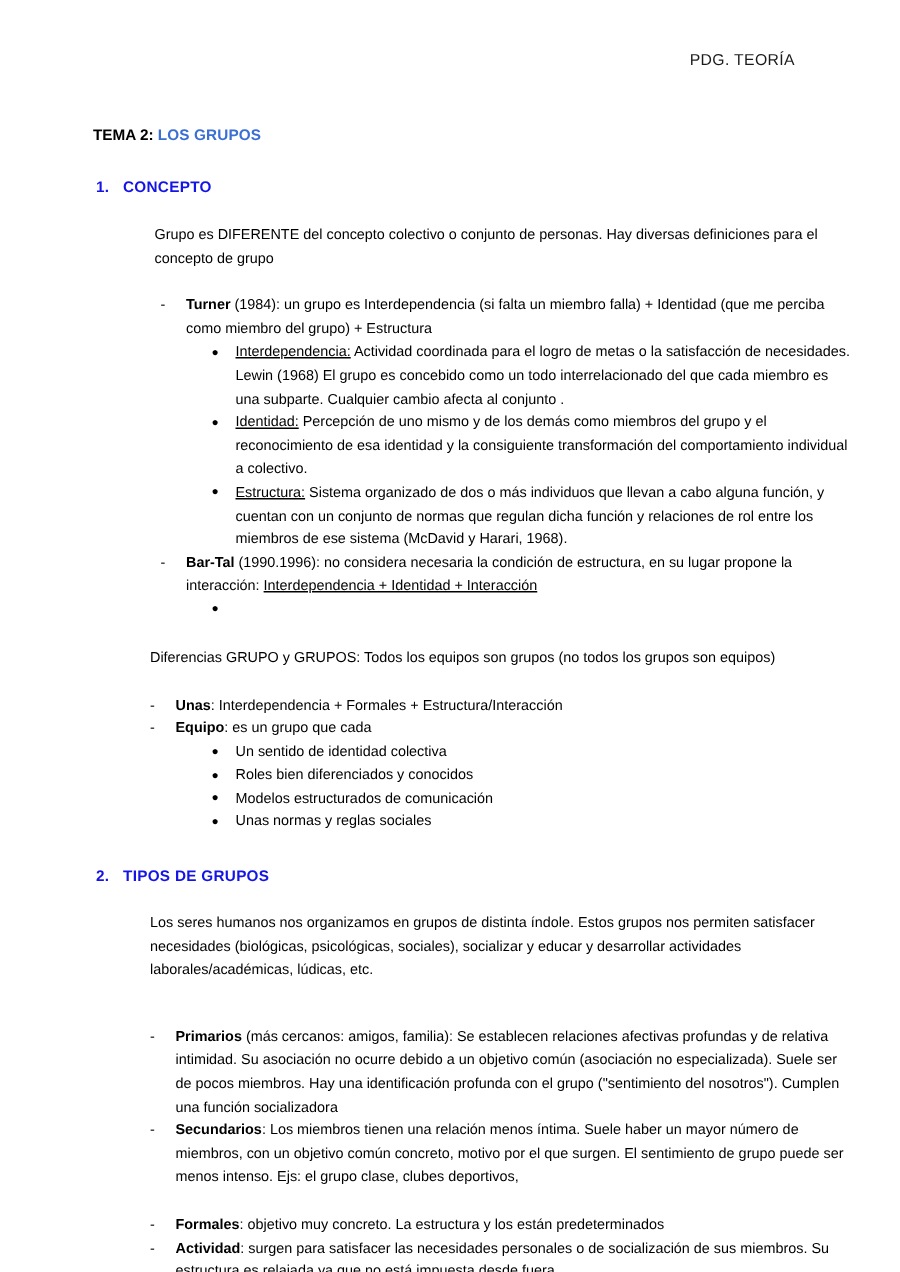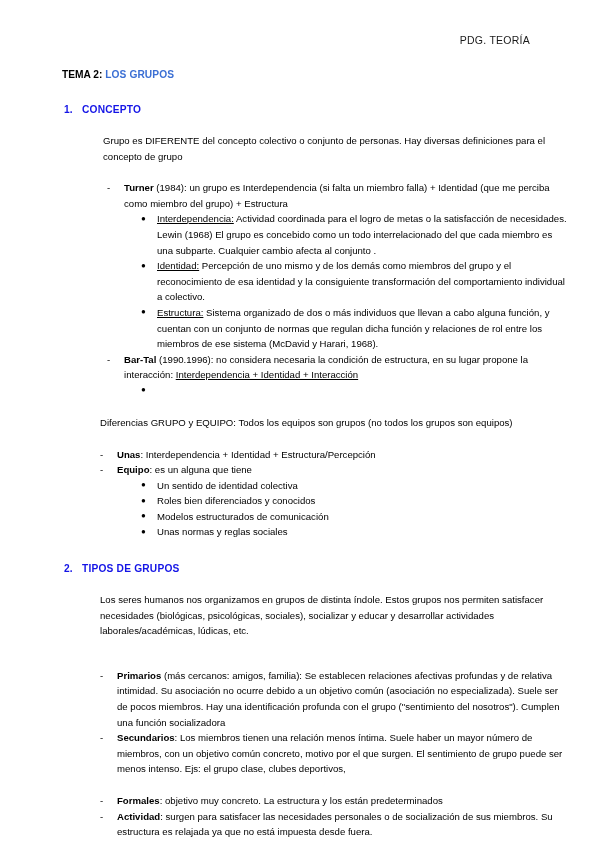--- a/index.html
+++ b/index.html
@@ -49,21 +49,21 @@
   
   .block-title {
     font-weight: bold;
     font-size: 10.2px;
     color: #1414e6;
     letter-spacing: 0.15px;
     margin: 0 0 19px 0;
     line-height: 13px;
   }
   .tema-line {
-    margin: 0 0 22px 0;
+    margin: 16px 0 22px 0;
     line-height: 13px;
     font-size: 10.2px;
   }
   .tema-label {
     font-weight: bold;
     color: #000000;
   }
   .tema-value {
     font-weight: bold;
     color: #3b6fd4;
@@ -205,30 +205,30 @@
         <ul class="bullet-list">
           <li>
             <span class="bullet-marker">●</span>
           </li>
         </ul>
 
       </ul>
 
       <div class="spacer-md"></div>
 
-      <p class="para tight">Diferencias GRUPO y EQUIPO: Todos los equipos son grupos (no todos los grupos son equipos)</p>
+      <p class="para tight">Diferencias GRUPO y GRUPOS: Todos los equipos son grupos (no todos los grupos son equipos)</p>
 
       <ul class="dash-list shallow">
         <li>
           <span class="dash-marker">-</span>
-          <b>Unas</b><span>: Interdependencia + Identidad + Estructura/Percepción</span>
-        </li>
-        <li>
-          <span class="dash-marker">-</span>
-          <b>Equipo</b><span>: es un alguna que tiene</span>
+          <b>Unas</b><span>: Interdependencia + Formales + Estructura/Interacción</span>
+        </li>
+        <li>
+          <span class="dash-marker">-</span>
+          <b>Equipo</b><span>: es un grupo que cada</span>
         </li>
       </ul>
 
       <ul class="bullet-list">
         <li>
           <span class="bullet-marker">●</span>
           <span>Un sentido de identidad colectiva</span>
         </li>
         <li>
           <span class="bullet-marker">●</span>

